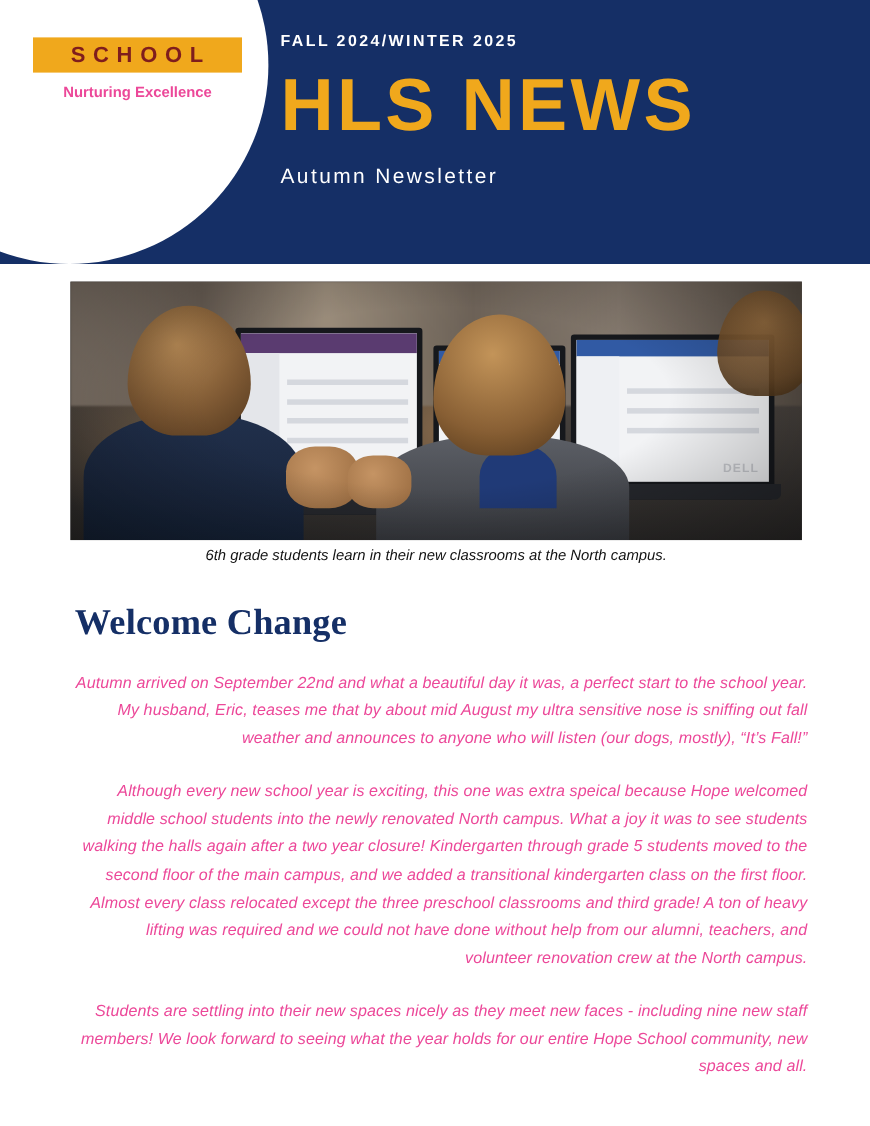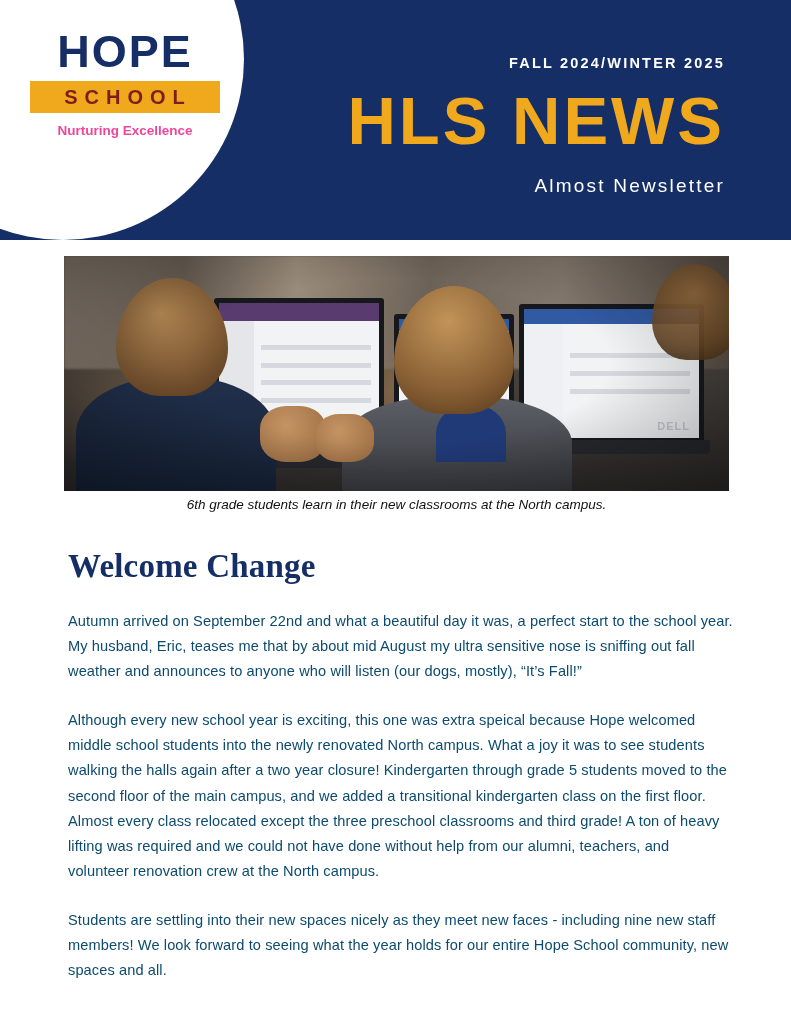--- a/index.html
+++ b/index.html
@@ -64,23 +64,23 @@
     margin-top: 10px;
     font-size: 13.5px;
     font-weight: bold;
     color: #ec4899;
     font-style: normal;
   }
 
   .header-right {
     position: absolute;
     right: 66px;
-    top: 47px;
+    top: 22px;
     width: 470px;
-    text-align: right;
+    text-align: left;
   }
   .issue-line {
     color: #ffffff;
     font-size: 14.5px;
     font-weight: bold;
     letter-spacing: 2.2px;
     margin: 8px 0 0 0;
   }
   .news-title {
     color: #f0a81c;
@@ -233,41 +233,41 @@
     margin: 16px 0 0 0;
     font-size: 14.5px;
     font-style: italic;
     font-weight: bold;
     color: #1c2b52;
   }
   .article p.body {
     margin: 24px 0 0 0;
     font-size: 14.6px;
     line-height: 1.72;
-    color: #0c4a6e;
-    text-align: left;
+    color: #ec4899;
+    text-align: right;
     letter-spacing: .1px;
+    font-style: italic;
   }
 </style>
 </head>
 <body>
 
 <div class="header">
   <div class="header-circle"></div>
 
   <div class="logo-block">
-    <div class="logo-hope">HOPE</div>
     <div class="logo-school-bar">SCHOOL</div>
     <div class="logo-tagline">Nurturing Excellence</div>
   </div>
 
   <div class="header-right">
     <div class="issue-line">FALL 2024/WINTER 2025</div>
     <div class="news-title">HLS NEWS</div>
-    <div class="news-sub">Almost Newsletter</div>
+    <div class="news-sub">Autumn Newsletter</div>
   </div>
 </div>
 
 <div class="photo-wrap">
   <div class="photo">
     <div class="bg-blur"></div>
 
     <div class="laptop" id="laptop-left">
       <div class="screen">
         <div class="topbar"></div>

